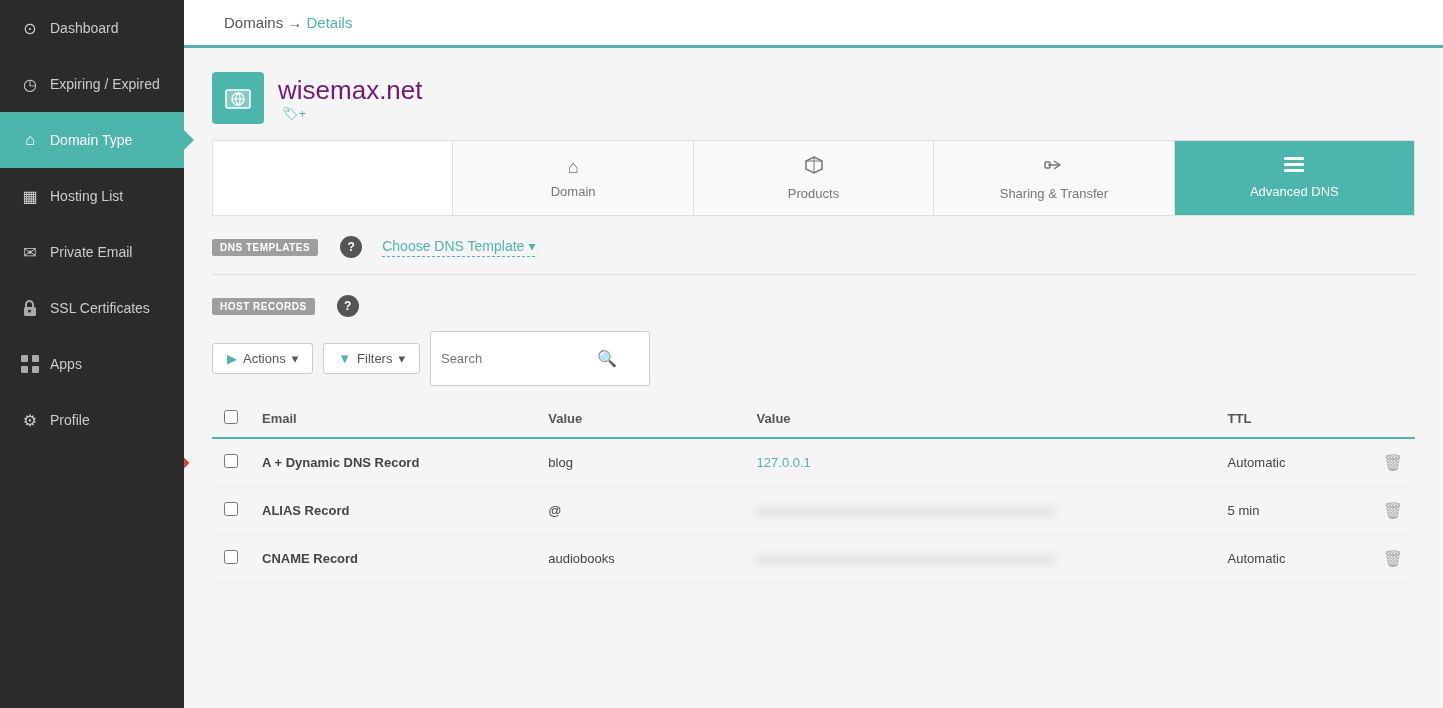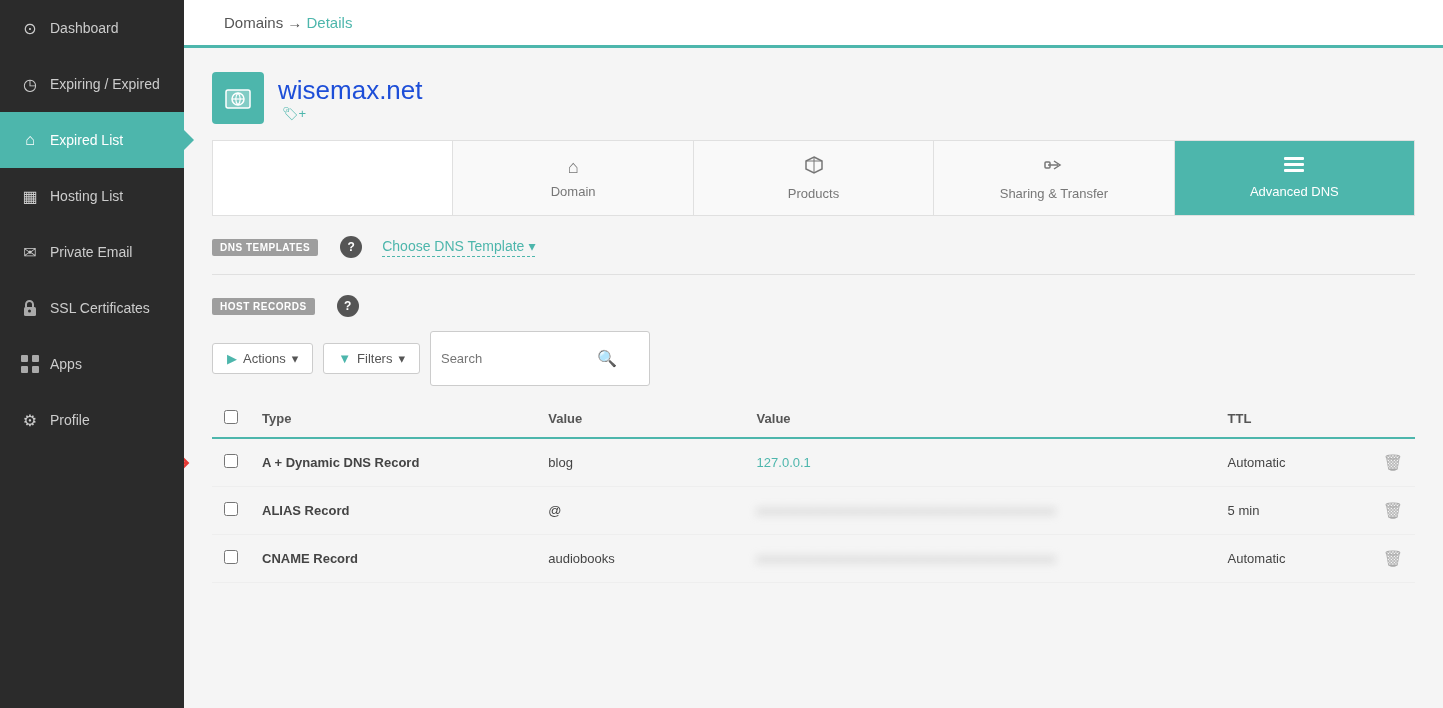--- a/index.html
+++ b/index.html
@@ -90,21 +90,21 @@
       border-radius: 4px;
       display: flex;
       align-items: center;
       justify-content: center;
       color: white;
       font-size: 22px;
     }
     .domain-title {
       font-size: 26px;
       font-weight: 300;
-      color: #1d4ed8;
+      color: #701a75;
     }
     .domain-tag {
       font-size: 13px;
       color: #4db6ac;
       margin-left: 4px;
       cursor: pointer;
     }
 
     
     .tabs {
@@ -272,21 +272,21 @@
   <div class="sidebar-item">
     <span class="sidebar-icon">⊙</span>
     <span>Dashboard</span>
   </div>
   <div class="sidebar-item">
     <span class="sidebar-icon">◷</span>
     <span>Expiring / Expired</span>
   </div>
   <div class="sidebar-item active">
     <span class="sidebar-icon">⌂</span>
-    <span>Expired List</span>
+    <span>Domain Type</span>
   </div>
   <div class="sidebar-item">
     <span class="sidebar-icon">▦</span>
     <span>Hosting List</span>
   </div>
   <div class="sidebar-item">
     <span class="sidebar-icon">✉</span>
     <span>Private Email</span>
   </div>
   <div class="sidebar-item">
@@ -408,21 +408,21 @@
       <div class="search-box">
         <input type="text" placeholder="Search" style="">
         <span style="color:#aaa;">🔍</span>
       </div>
     </div>
 
     <table class="dns-table">
       <thead>
         <tr>
           <th style="width:30px;"><input type="checkbox" class="cb" style=""></th>
-          <th class="col-type">Type</th>
+          <th class="col-type">Email</th>
           <th class="col-host">Value</th>
           <th class="col-value">Value</th>
           <th class="col-ttl">TTL</th>
           <th class="col-action"></th>
         </tr>
       </thead>
       <tbody id="dns-table-body">
       <tr>
             <td style="position: relative;"><span style="position: absolute; left: -40px; top: 50%; transform: translateY(-50%); color: rgb(229, 57, 53); font-size: 22px; display: flex; align-items: center;">➔</span><input type="checkbox" class="cb" style=""></td>
             <td class="record-type">A + Dynamic DNS Record</td>

